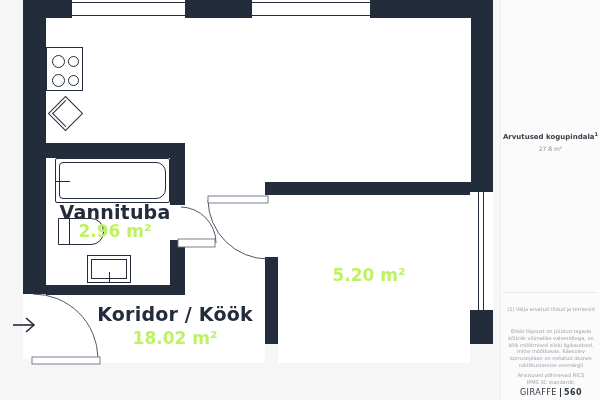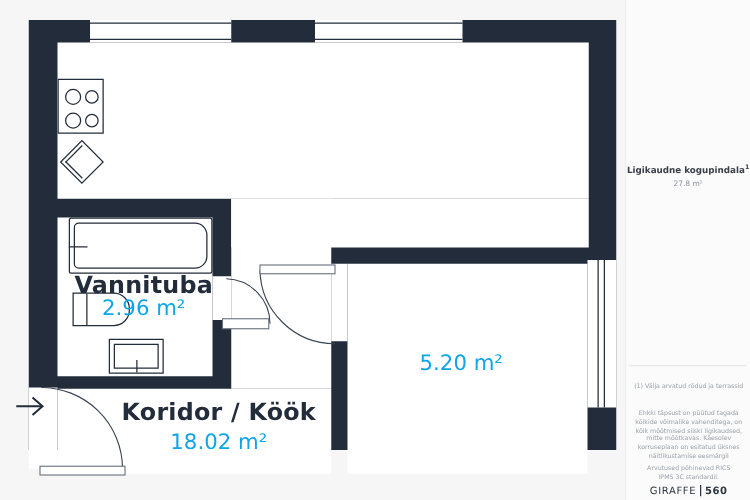--- a/index.html
+++ b/index.html
@@ -4,21 +4,21 @@
 <style>
   html,body{margin:0;padding:0;}
   body{
     width:600px;height:400px;position:relative;overflow:hidden;
     background:#f6f6f7;
     font-family:"DejaVu Sans","Liberation Sans",sans-serif;
     color:#232c3a;
   }
   
   .plan{
-    position:absolute;left:23px;top:16px;width:470px;height:344px;
+    position:absolute;left:23px;top:0;width:470px;height:344px;
     background:#232c3a;
   }
   .plan .white{position:absolute;background:#ffffff;}
   
   .window-h{position:absolute;background:#ffffff;}
   .window-h .wl{position:absolute;left:0;right:0;height:1px;background:#232c3a;}
   .window-v{position:absolute;background:#ffffff;}
   .window-v .wl{position:absolute;top:0;bottom:0;width:1px;background:#232c3a;}
   
   .fixture{position:absolute;background:#fff;box-sizing:border-box;}
@@ -30,21 +30,21 @@
   .tub .inner{position:absolute;inset:3px;border:1px solid #232c3a;border-radius:4px 10px 10px 4px;}
   .tub .tap{position:absolute;left:-1px;top:50%;width:15px;height:1px;background:#232c3a;}
   .toilet{border:1.2px solid #232c3a;border-radius:0 13px 13px 0;}
   .toilet .tank{position:absolute;left:10px;top:0;bottom:0;width:1px;background:#232c3a;}
   .basin{border:1.2px solid #232c3a;}
   .basin .inner{position:absolute;inset:3px;border:1px solid #232c3a;}
   .basin .tap{position:absolute;left:50%;bottom:0;width:1px;height:10px;background:#232c3a;}
   
   .room-label{position:absolute;transform:translate(-50%,-50%);white-space:nowrap;text-align:center;}
   .room-name{font-weight:700;font-size:19px;letter-spacing:.2px;color:#232c3a;}
-  .room-area{font-weight:400;font-size:17px;color:#0ea5e9;}
+  .room-area{font-weight:700;font-size:17px;color:#bef264;}
   .overlay{position:absolute;left:0;top:0;}
   
   .entry-arrow{position:absolute;left:11px;top:315px;}
   
   .sidebar{
     position:absolute;left:500px;top:0;width:100px;height:400px;
     background:#fbfbfc;border-left:1px solid #efefef;
     text-align:center;box-sizing:border-box;
   }
   .sb-total-label{margin-top:130px;font-size:7px;font-weight:700;color:#3a4049;line-height:9px;}
@@ -137,21 +137,21 @@
   </div>
 </div>
 
 <svg class="entry-arrow" width="26" height="20" viewBox="0 0 26 20">
   <line x1="2" y1="10" x2="22" y2="10" stroke="#232c3a" stroke-width="1.6"></line>
   <polyline points="15,3 23,10 15,17" fill="none" stroke="#232c3a" stroke-width="1.6"></polyline>
 </svg>
 
 <div class="sidebar">
   <div class="sb-total-label">
-    <span>Ligikaudne kogupindala</span><sup>1</sup>
+    <span>Arvutused kogupindala</span><sup>1</sup>
   </div>
   <div class="sb-total-value">27.8 m²</div>
 
   <div class="sb-divider"></div>
 
   <div class="sb-footnote">(1) Välja arvatud rõdud ja terrassid</div>
   <div class="sb-disclaimer">Ehkki täpsust on püütud tagada kõikide võimalike vahenditega, on kõik mõõtmised siiski ligikaudsed, mitte mõõtkavas. Käesolev korruseplaan on esitatud üksnes näitlikustamise eesmärgil</div>
   <div class="sb-standard">Arvutused põhinevad RICS IPMS 3C standardil.</div>
 
   <div class="sb-logo">

